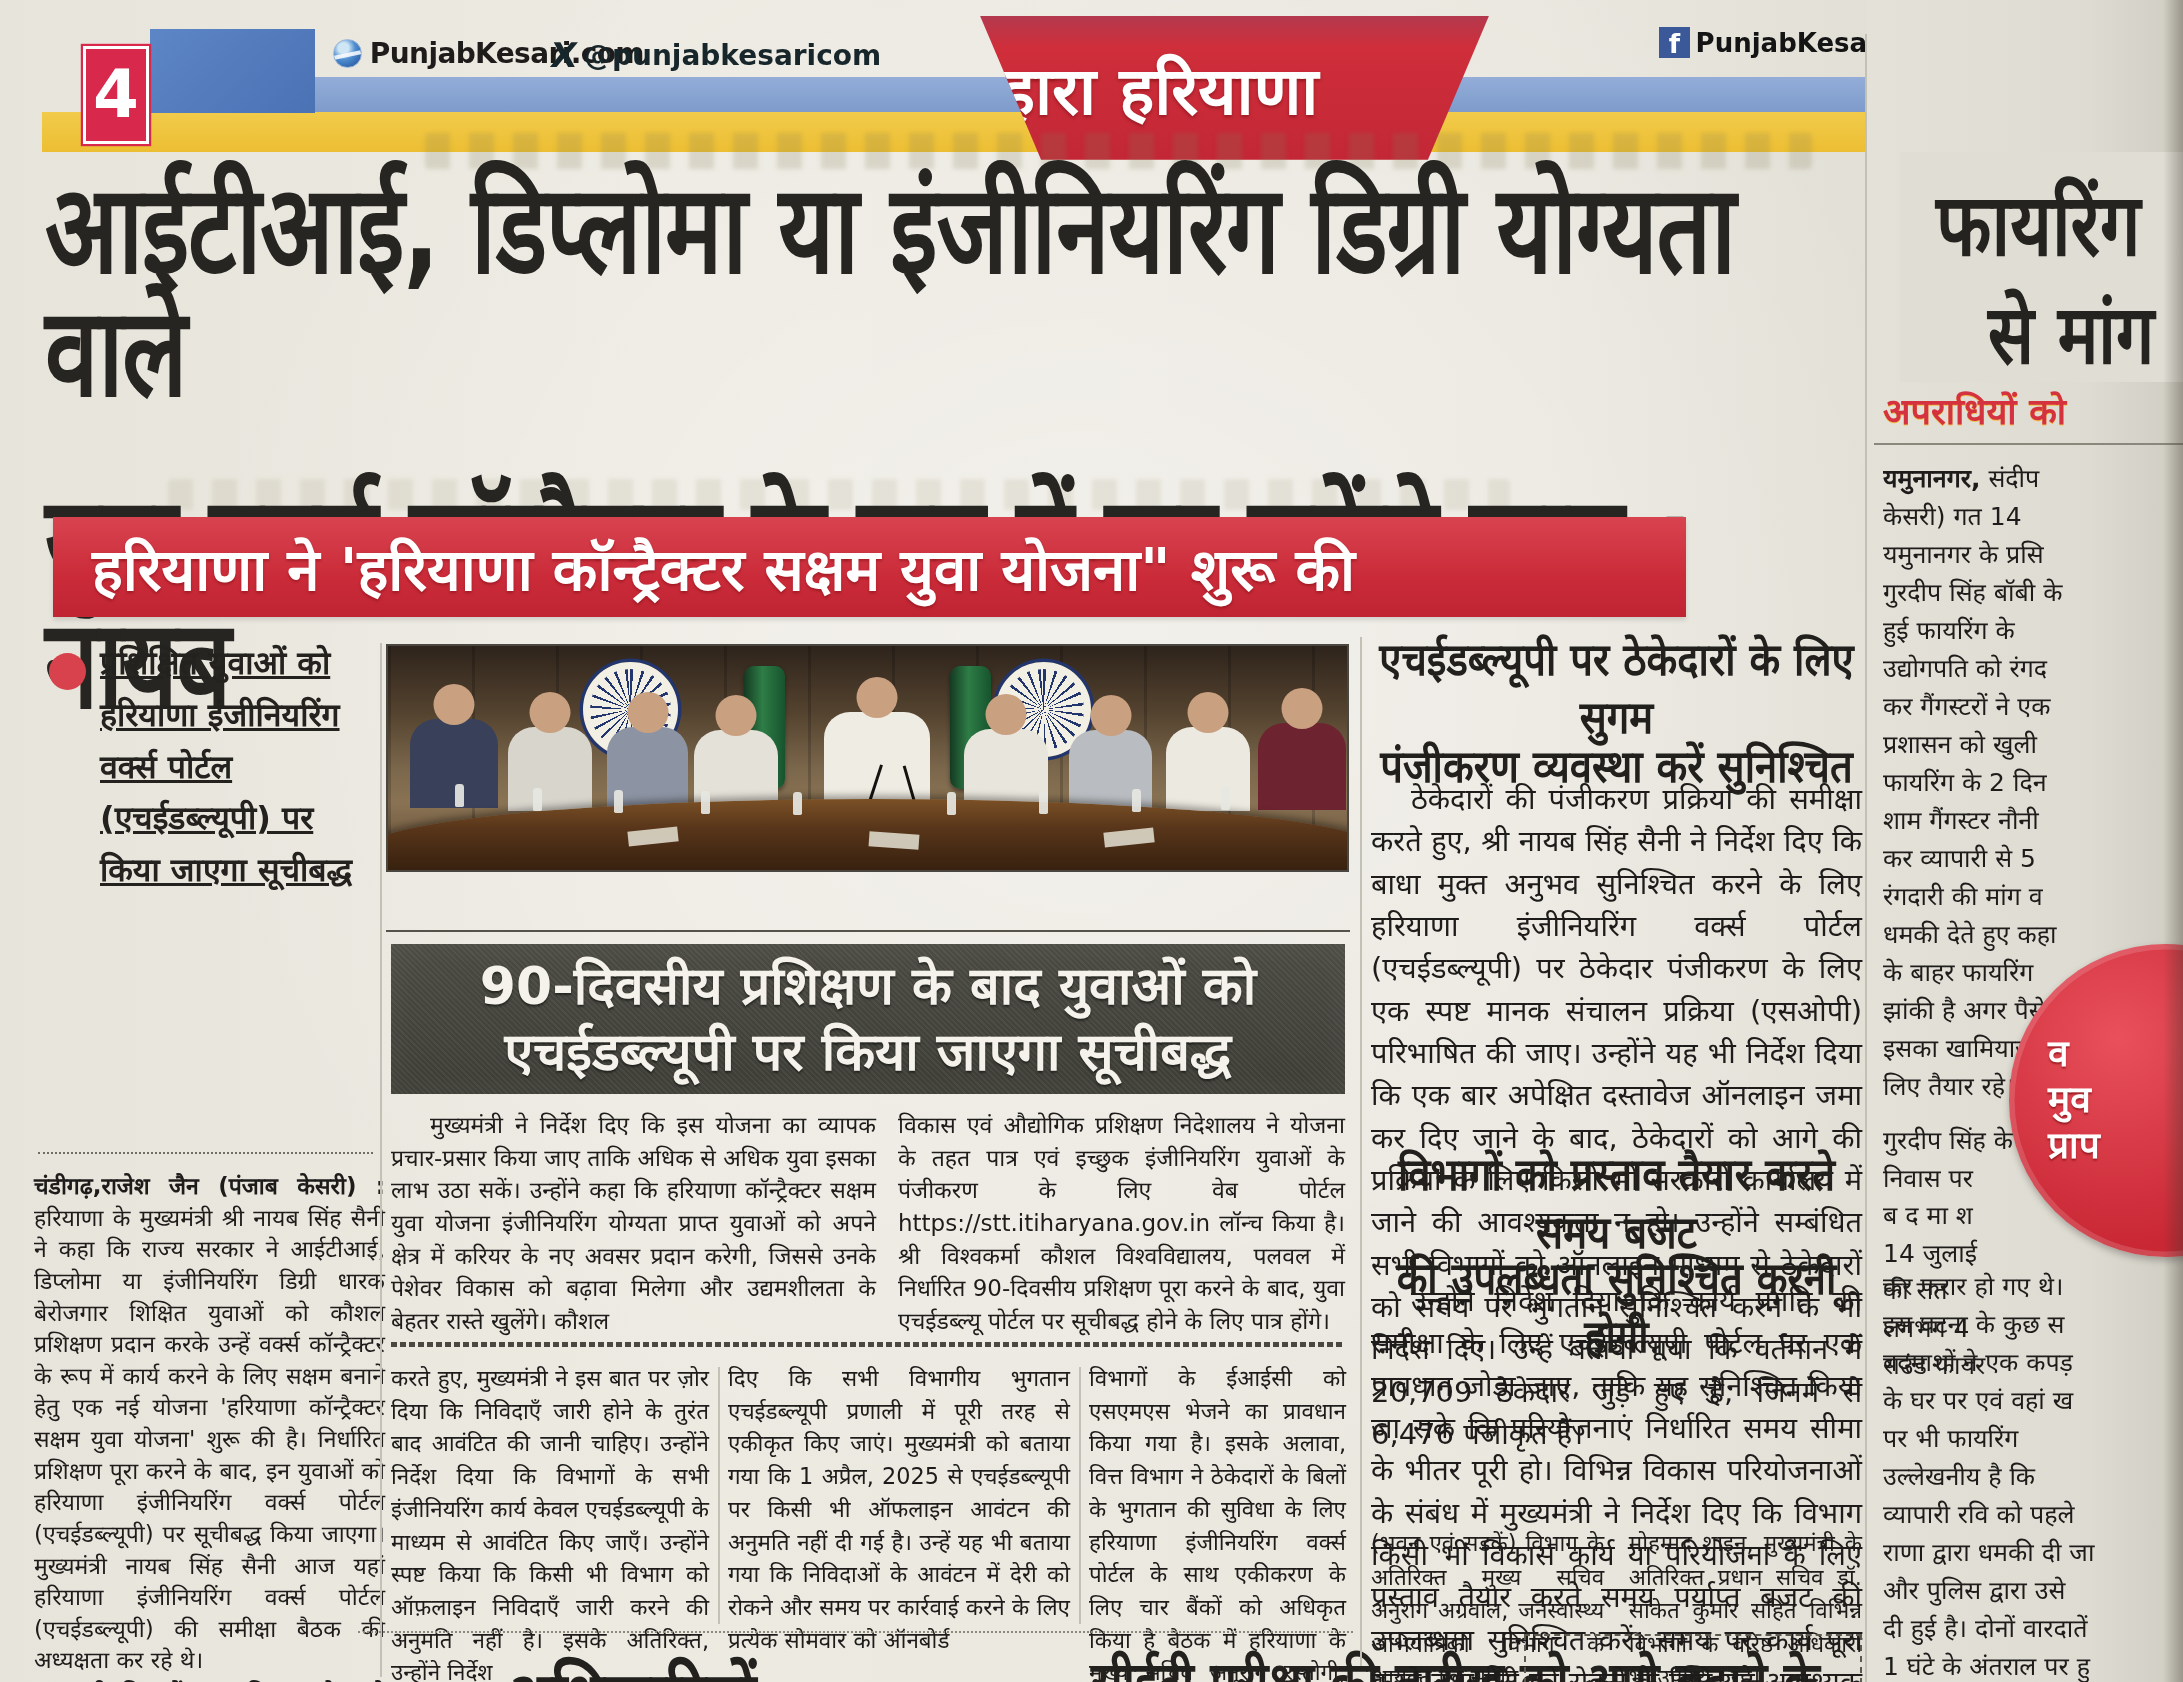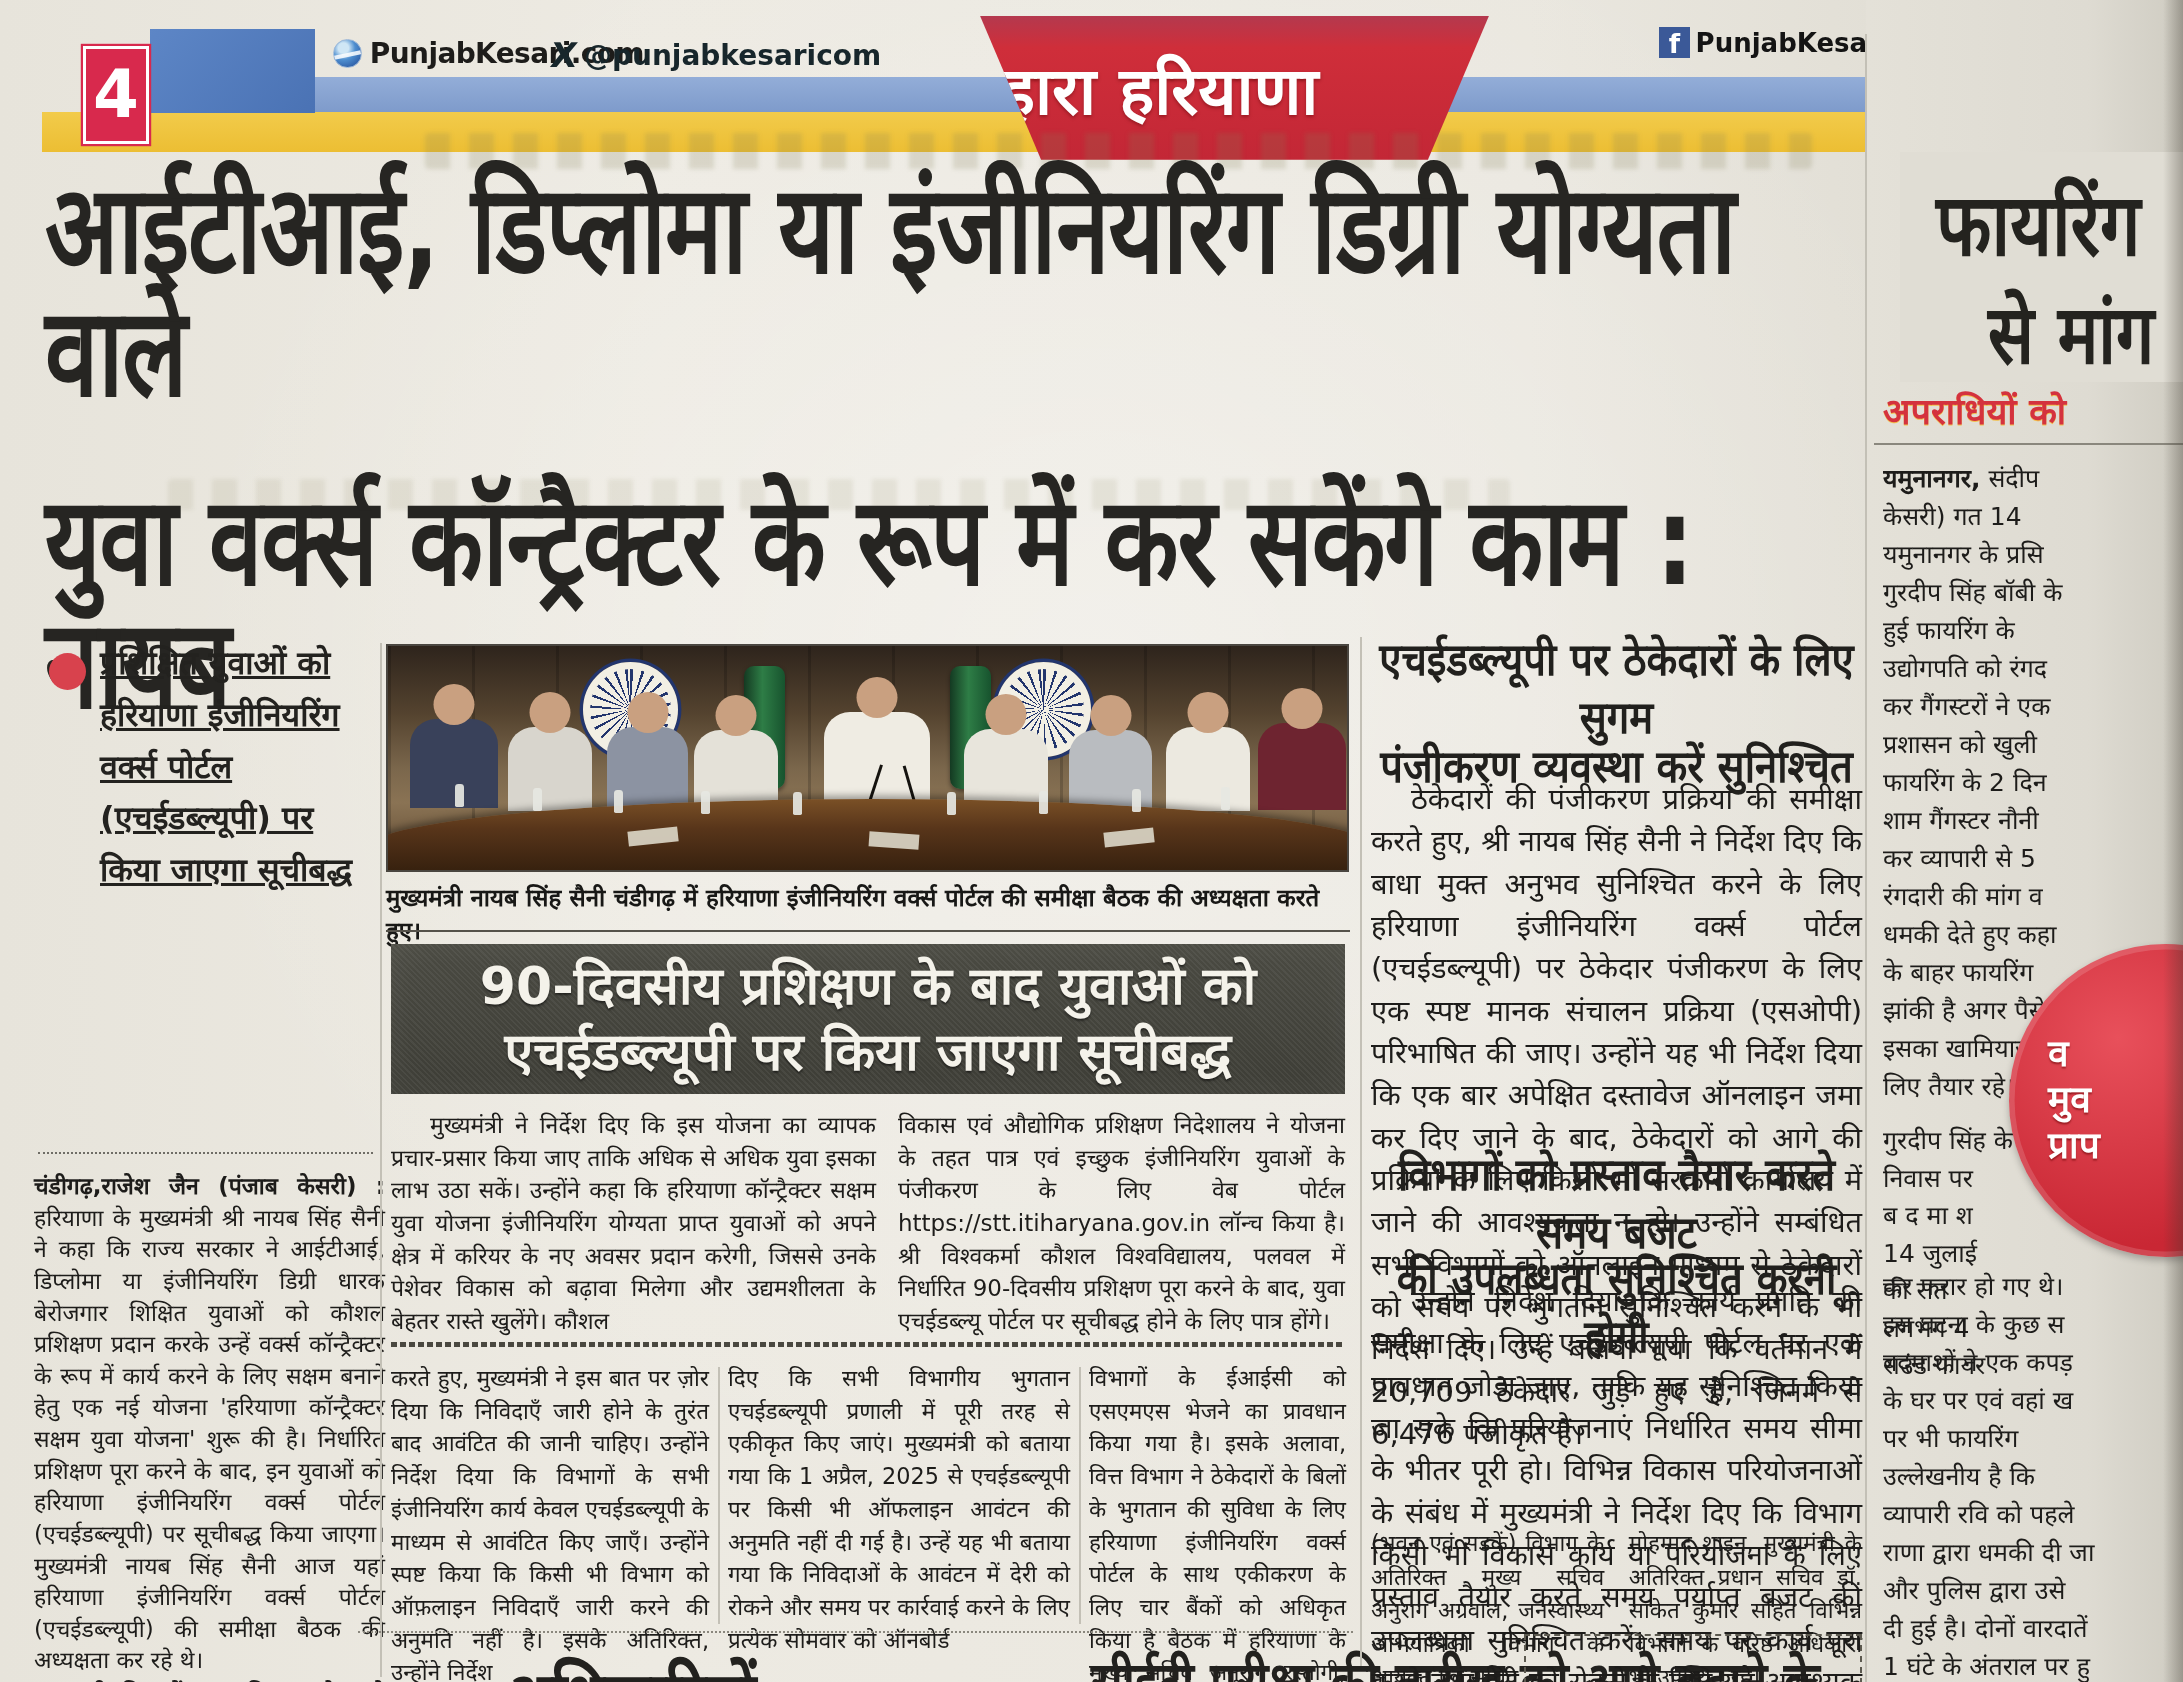--- a/index.html
+++ b/index.html
@@ -179,20 +179,23 @@
 
   <div class="abs ghost" style="left:425px;top:133px;width:1387px;height:36px;"></div>
   <div class="abs ghost" style="left:168px;top:479px;width:1342px;height:31px;opacity:.6;"></div>
   <div class="abs ghost" style="left:1890px;top:78px;width:280px;height:50px;opacity:.7;"></div>
 
   <div class="abs headline">
     <span class="hl">आईटीआई, डिप्लोमा या इंजीनियरिंग डिग्री योग्यता वाले</span>
     <span class="hl">युवा वर्क्स कॉन्ट्रैक्टर के रूप में कर सकेंगे काम : नायब</span>
   </div>
 
+  <div class="abs red-banner">
+    <span>हरियाणा ने 'हरियाणा कॉन्ट्रैक्टर सक्षम युवा योजना" शुरू की</span>
+  </div>
 
   <div class="abs bullet-dot"></div>
   <div class="abs bullet-text">प्रशिक्षित युवाओं को हरियाणा इंजीनियरिंग वर्क्स पोर्टल (एचईडब्ल्यूपी) पर किया जाएगा सूचीबद्ध</div>
   <div class="abs left-divider"></div>
   <div class="abs left-body">
     <p><span class="boldrun">चंडीगढ़,राजेश जैन (पंजाब केसरी) :</span> <span>हरियाणा के मुख्यमंत्री श्री नायब सिंह सैनी ने कहा कि राज्य सरकार ने आईटीआई, डिप्लोमा या इंजीनियरिंग डिग्री धारक बेरोजगार शिक्षित युवाओं को कौशल प्रशिक्षण प्रदान करके उन्हें वर्क्स कॉन्ट्रैक्टर के रूप में कार्य करने के लिए सक्षम बनाने हेतु एक नई योजना 'हरियाणा कॉन्ट्रैक्टर सक्षम युवा योजना' शुरू की है। निर्धारित प्रशिक्षण पूरा करने के बाद, इन युवाओं को हरियाणा इंजीनियरिंग वर्क्स पोर्टल (एचईडब्ल्यूपी) पर सूचीबद्ध किया जाएगा। मुख्यमंत्री नायब सिंह सैनी आज यहां हरियाणा इंजीनियरिंग वर्क्स पोर्टल (एचईडब्ल्यूपी) की समीक्षा बैठक की अध्यक्षता कर रहे थे।</span></p>
     <p><span class="boldrun">सभी विभागों द्वारा किए जाने वाले भुगतान को हरियाणा इंजीनियरिंग 'वर्क्स पोर्टल में एकीकृत किया जाए:</span></p>
   </div>
   <div class="abs vline" style="left:380px;top:643px;height:1034px;"></div>
 
@@ -220,21 +223,20 @@
     <div class="bottle" style="left:313px;bottom:56px;"></div>
     <div class="bottle" style="left:405px;bottom:55px;"></div>
     <div class="bottle" style="left:559px;bottom:55px;"></div>
     <div class="bottle" style="left:651px;bottom:56px;"></div>
     <div class="bottle" style="left:744px;bottom:58px;"></div>
     <div class="bottle" style="left:833px;bottom:60px;"></div>
     <div class="paper" style="left:240px;bottom:27px;"></div>
     <div class="paper" style="left:481px;bottom:22.4px;transform:rotate(4deg);"></div>
     <div class="paper" style="left:716px;bottom:26px;"></div>
   </div>
-  <div class="abs photo-caption">मुख्यमंत्री नायब सिंह सैनी चंडीगढ़ में हरियाणा इंजीनियरिंग वर्क्स पोर्टल की समीक्षा बैठक की अध्यक्षता करते हुए।</div>
   <div class="abs cap-hline"></div>
 
   <div class="abs black-box">
     <span>90-दिवसीय प्रशिक्षण के बाद युवाओं को</span>
     <span>एचईडब्ल्यूपी पर किया जाएगा सूचीबद्ध</span>
   </div>
 
   <div class="abs mid-col mid1">
       <p>मुख्यमंत्री ने निर्देश दिए कि इस योजना का व्यापक प्रचार-प्रसार किया जाए ताकि अधिक से अधिक युवा इसका लाभ उठा सकें। उन्होंने कहा कि हरियाणा कॉन्ट्रैक्टर सक्षम युवा योजना इंजीनियरिंग योग्यता प्राप्त युवाओं को अपने क्षेत्र में करियर के नए अवसर प्रदान करेगी, जिससे उनके पेशेवर विकास को बढ़ावा मिलेगा और उद्यमशीलता के बेहतर रास्ते खुलेंगे। कौशल</p>
     </div>

